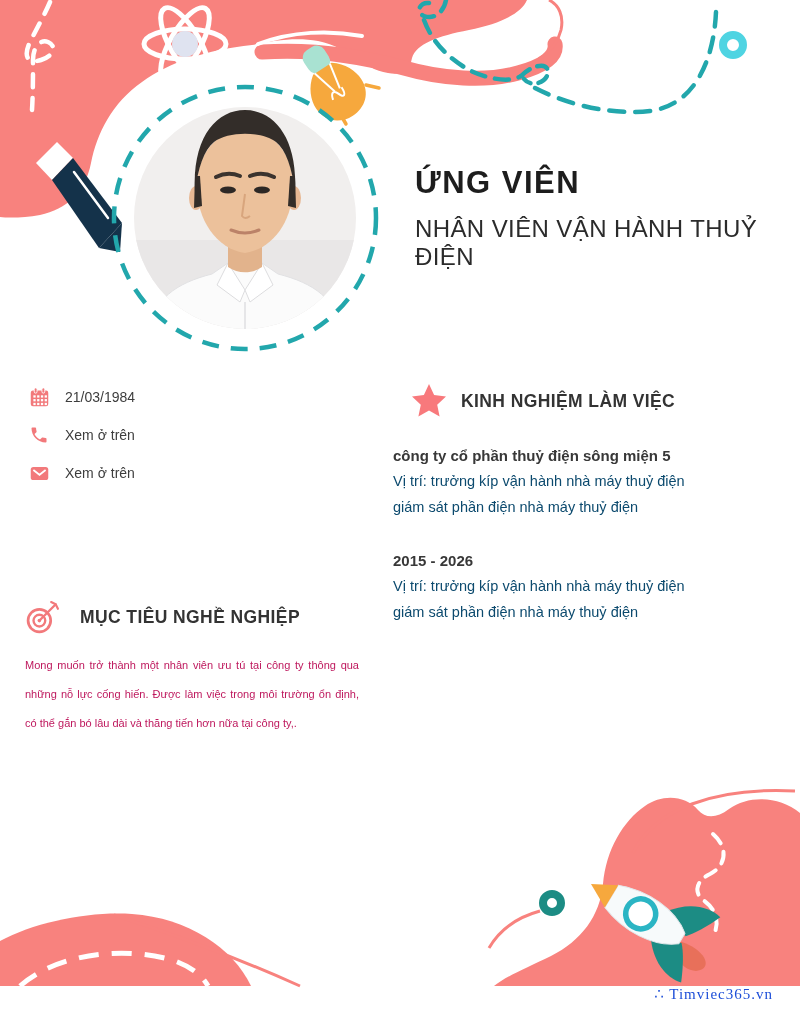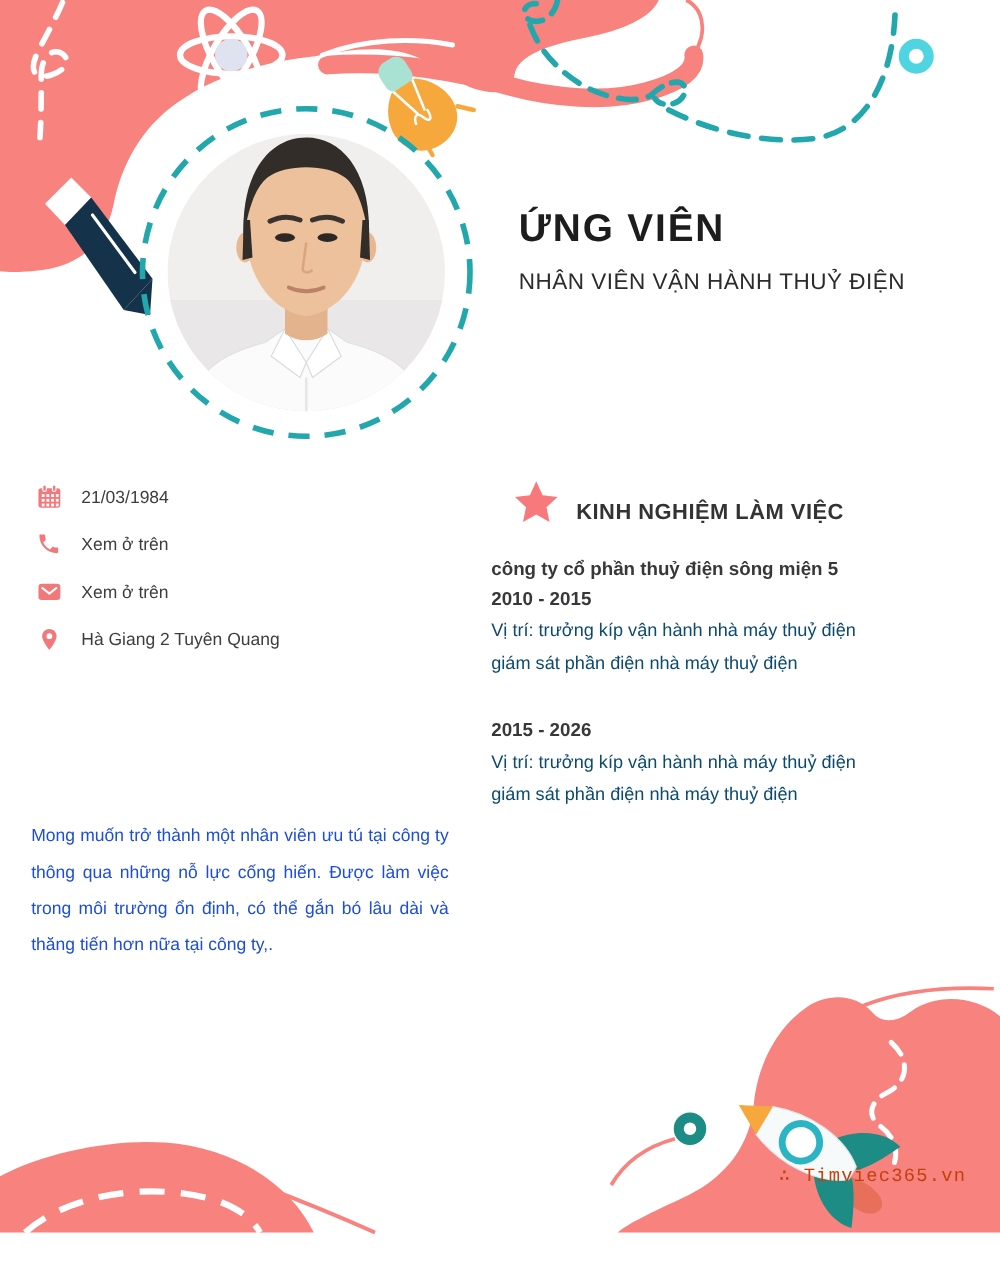--- a/index.html
+++ b/index.html
@@ -3,47 +3,47 @@
 <meta charset="utf-8">
 <style>
   html,body{margin:0;padding:0;background:#ffffff;}
   .page{position:relative;width:800px;height:1012px;background:#fff;overflow:hidden;
         font-family:"Liberation Sans","DejaVu Sans",sans-serif;color:#3c3c3c;}
   .decor{position:absolute;left:0;top:0;width:800px;height:1012px;z-index:0;}
   .content{position:absolute;left:0;top:0;width:800px;height:1012px;z-index:1;border-radius:19px;}
 
   .title{position:absolute;left:415px;top:165px;font-size:31px;font-weight:bold;
          color:#1d1d1d;letter-spacing:1.5px;}
-  .subtitle{position:absolute;left:415px;top:215px;font-size:18px;color:#2b2b2b;
+  .subtitle{position:absolute;left:415px;top:215px;font-size:24px;color:#2b2b2b;
          letter-spacing:0.4px;}
 
   .contact{position:absolute;left:28px;top:378px;width:340px;}
   .crow{display:flex;align-items:center;height:38px;}
   .cicon{width:22px;height:22px;flex:0 0 22px;display:flex;align-items:center;justify-content:center;}
   .ctext{margin-left:15px;font-size:14px;color:#3d3d3d;}
 
-  .sec-head{position:absolute;display:flex;align-items:flex-end;}
+  .sec-head{position:absolute;display:flex;align-items:center;}
   .sec-head .sicon{display:flex;align-items:center;justify-content:center;}
   .sec-head .stext{font-size:17.5px;font-weight:bold;color:#333;letter-spacing:0.4px;}
 
   .objective-head{left:24px;top:598px;height:38px;}
   .objective-head .stext{margin-left:18px;}
-  .objective-body{position:absolute;left:25px;top:640px;width:334px;font-size:14px;
-         line-height:29px;text-align:justify;color:#1d4ed8;}
+  .objective-body{position:absolute;left:25px;top:640px;width:334px;font-size:11px;
+         line-height:29px;text-align:justify;color:#be185d;}
 
   .xp-head{left:411px;top:382px;height:38px;}
   .xp-head .stext{margin-left:14px;}
   .xp-list{position:absolute;left:393px;top:444px;width:330px;}
   .xp-entry{margin-bottom:29px;}
   .xp-company{font-size:15px;font-weight:bold;line-height:24px;color:#383838;}
   .xp-period{font-size:15px;font-weight:bold;line-height:24px;color:#383838;}
   .xp-role,.xp-detail{font-size:14.5px;line-height:26px;color:#0c4a6e;}
 
-  .watermark{position:absolute;right:27px;top:931px;font-family:Liberation Mono, monospace;
-         font-size:15px;color:#c2410c;letter-spacing:1px;}
+  .watermark{position:absolute;right:27px;top:985px;font-family:Liberation Serif, serif;
+         font-size:15px;color:#1d4ed8;letter-spacing:1px;}
 </style>
 </head>
 <body>
 
 <div class="page">
 
   <svg class="decor" viewBox="0 0 800 1012" aria-hidden="true">
 
     <path d="M0,0 L527,0 C521,14 499,24 469,30 C438,36 416,44 412,58 C410,70 402,76 388,73
              C362,69 352,48 318,41 C295,37 272,41 252,45 C206,50 170,62 142,82
@@ -183,46 +183,49 @@
       </div>
       <div class="crow">
         <span class="cicon">
           <svg viewBox="0 0 24 24" width="21" height="21">
               <rect x="2" y="4.5" width="20" height="15" rx="3" fill="#F2797B"></rect>
               <polyline points="5,8 12,13.5 19,8" fill="none" stroke="#ffffff" stroke-width="2"></polyline>
             </svg>
         </span>
         <span class="ctext">Xem ở trên</span>
       </div>
-      <div class="crow">
-        <span class="cicon">
-          <svg viewBox="0 0 24 24" width="19" height="19">
-              <path d="M12,1.5C7.9,1.5,4.7,4.7,4.7,8.8c0,5.2,7.3,13.7,7.3,13.7s7.3-8.5,7.3-13.7 C19.3,4.7,16.1,1.5,12,1.5z" fill="#F2797B"></path>
-              <circle cx="12" cy="8.8" r="2.9" fill="#ffffff"></circle>
-            </svg>
-        </span>
-        <span class="ctext">Hà Giang 2 Tuyên Quang</span>
-      </div>
-    </div>
-
+    </div>
+
+    <div class="sec-head objective-head">
+      <span class="sicon">
+        <svg viewBox="0 0 42 42" width="38" height="38" fill="none" stroke="#F2797B">
+            <circle cx="17" cy="25" r="12.5" stroke-width="3"></circle>
+            <circle cx="17" cy="25" r="6.5" stroke-width="2.6"></circle>
+            <circle cx="17" cy="25" r="2" fill="#F2797B" stroke="none"></circle>
+            <line x1="18.5" y1="23.5" x2="34" y2="8" stroke-width="2.6" stroke-linecap="round"></line>
+            <line x1="30" y1="4.5" x2="35" y2="7" stroke-width="2.4" stroke-linecap="round"></line>
+            <line x1="37.5" y1="12" x2="35" y2="7" stroke-width="2.4" stroke-linecap="round"></line>
+          </svg>
+      </span>
+      <span class="stext">MỤC TIÊU NGHỀ NGHIỆP</span>
+    </div>
     <p class="objective-body">Mong muốn trở thành một nhân viên ưu tú tại công ty thông qua những nỗ lực cống hiến. Được làm việc trong môi trường ổn định, có thể gắn bó lâu dài và thăng tiến hơn nữa tại công ty,.</p>
 
     <div class="sec-head xp-head">
       <span class="sicon">
         <svg viewBox="0 0 36 36" width="36" height="36">
             <polygon points="18,1 23.1,12.1 35,13.5 26.2,21.7 28.6,33.6 18,27.6 7.4,33.6 9.8,21.7 1,13.5 12.9,12.1" fill="#F8797C"></polygon>
           </svg>
       </span>
       <span class="stext">KINH NGHIỆM LÀM VIỆC</span>
     </div>
 
     <div class="xp-list">
       <div class="xp-entry">
         <div class="xp-company">công ty cổ phần thuỷ điện sông miện 5</div>
-        <div class="xp-period">2010 - 2015</div>
         <div class="xp-role">Vị trí: trưởng kíp vận hành nhà máy thuỷ điện</div>
         <div class="xp-detail">giám sát phần điện nhà máy thuỷ điện</div>
       </div>
       <div class="xp-entry">
         <div class="xp-period">2015 - 2026</div>
         <div class="xp-role">Vị trí: trưởng kíp vận hành nhà máy thuỷ điện</div>
         <div class="xp-detail">giám sát phần điện nhà máy thuỷ điện</div>
       </div>
     </div>
 

